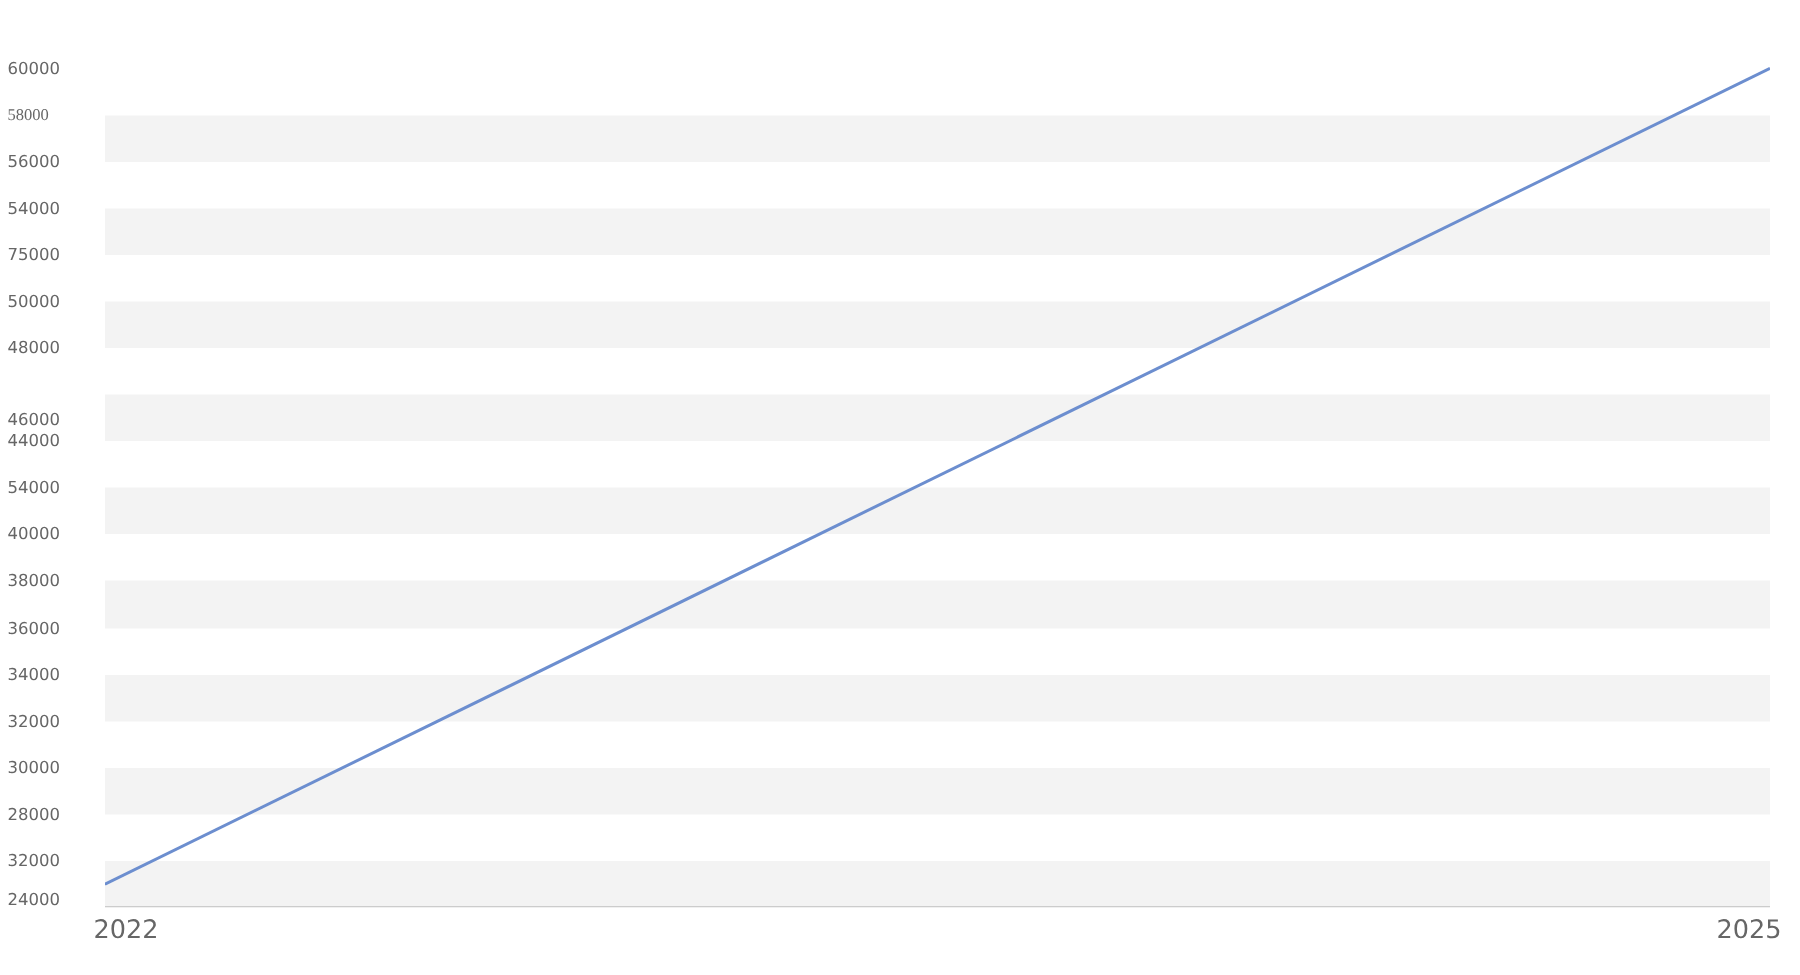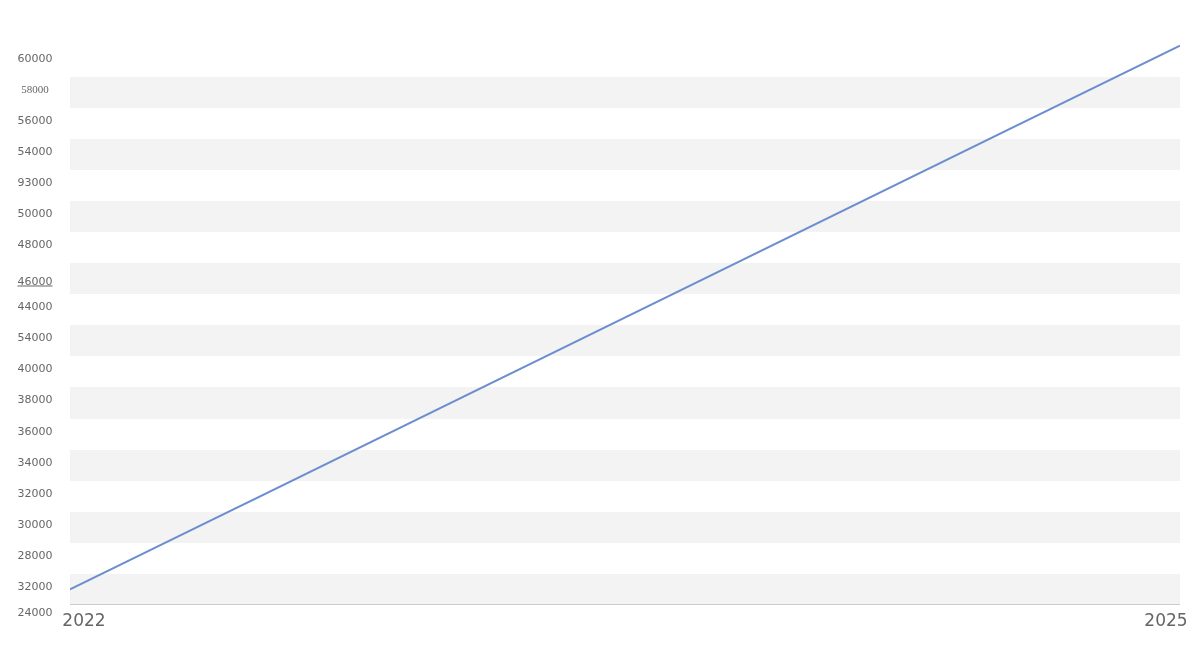--- a/index.html
+++ b/index.html
@@ -48,25 +48,24 @@
   .axis-line.xaxis {
     left: 0;
     bottom: 0;
     width: 100%;
     height: 1px;
   }
   .yTickLabel {
     position: absolute;
     right: 1135px;
     width: 60px;
-    text-align: center;
+    text-align: left;
     font-size: 11px;
     color: #666666;
     transform: translateY(-50%);
-    margin-top: 12px;
   }
   .xTickLabel {
     position: absolute;
     top: 610px;
     font-size: 17px;
     color: #666666;
     transform: translateX(-50%);
   }
   svg.line-layer {
     position: absolute;
@@ -103,23 +102,23 @@
     <div class="yTickLabel" style="top: 573.919px;">32000</div>
     <div class="yTickLabel" style="top: 542.838px;">28000</div>
     <div class="yTickLabel" style="top: 511.757px;">30000</div>
     <div class="yTickLabel" style="top: 480.676px;">32000</div>
     <div class="yTickLabel" style="top: 449.595px;">34000</div>
     <div class="yTickLabel" style="top: 418.514px;">36000</div>
     <div class="yTickLabel" style="top: 387.432px;">38000</div>
     <div class="yTickLabel" style="top: 356.351px;">40000</div>
     <div class="yTickLabel" style="top: 325.27px;">54000</div>
     <div class="yTickLabel" style="top: 294.189px;">44000</div>
-    <div class="yTickLabel" style="top: 269px; text-decoration: underline;">46000</div>
+    <div class="yTickLabel" style="top: 280px;">46000</div>
     <div class="yTickLabel" style="top: 232.027px;">48000</div>
     <div class="yTickLabel" style="top: 200.946px;">50000</div>
-    <div class="yTickLabel" style="top: 169.865px;">93000</div>
+    <div class="yTickLabel" style="top: 169.865px;">75000</div>
     <div class="yTickLabel" style="top: 138.784px;">54000</div>
     <div class="yTickLabel" style="top: 107.703px;">56000</div>
     <div class="yTickLabel" style="top: 76.6216px; font-family: Liberation Serif, serif;">58000</div>
     <div class="yTickLabel" style="top: 45.5405px;">60000</div>
     <div class="xTickLabel" style="left: 84px;">2022</div>
     <div class="xTickLabel" style="left: 1166px;">2025</div>
   </div>
 
 </body></html>

